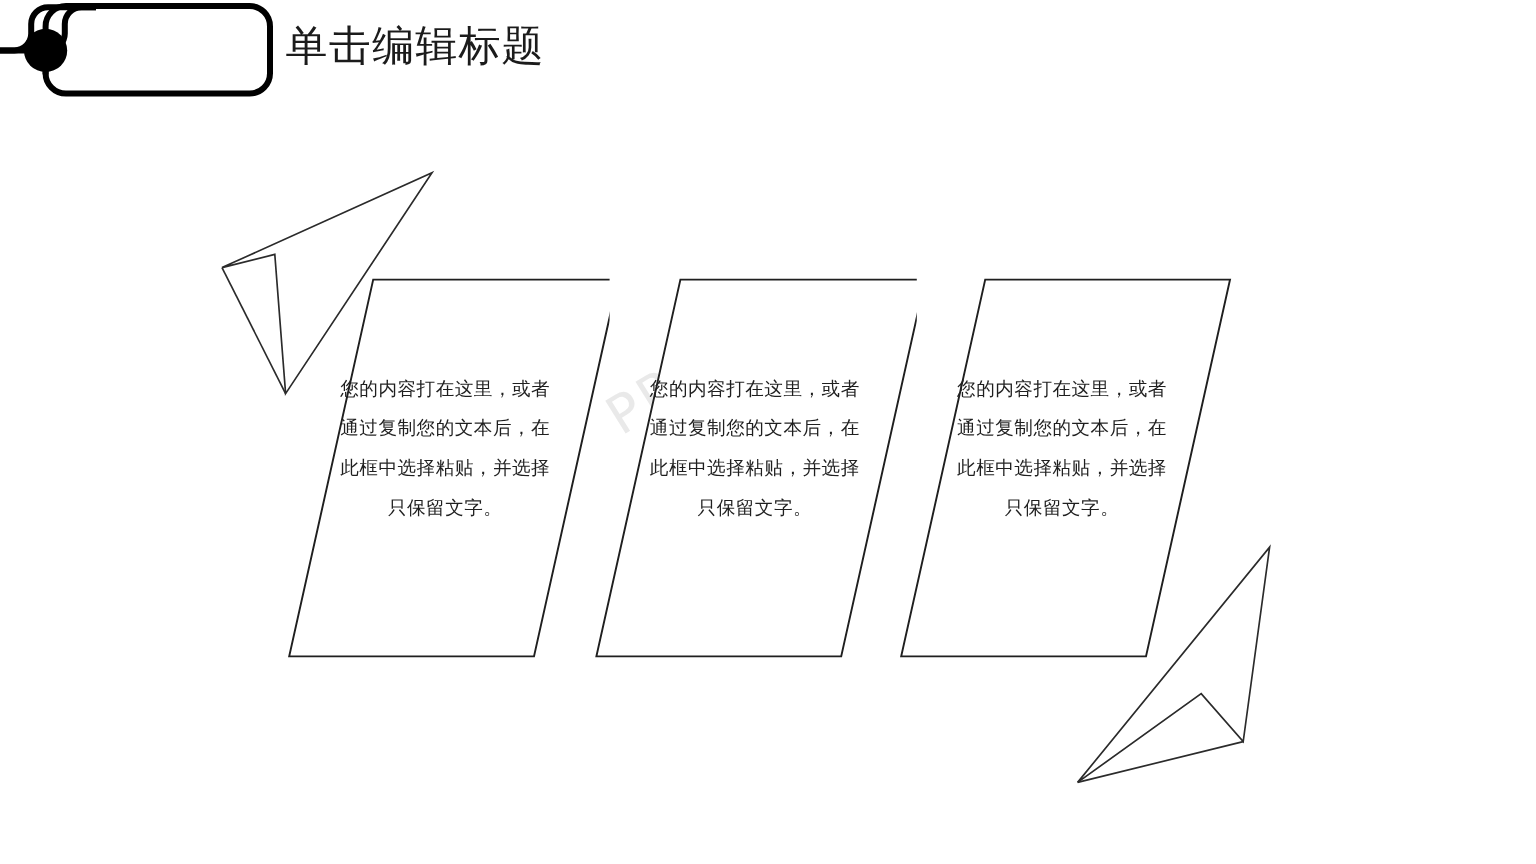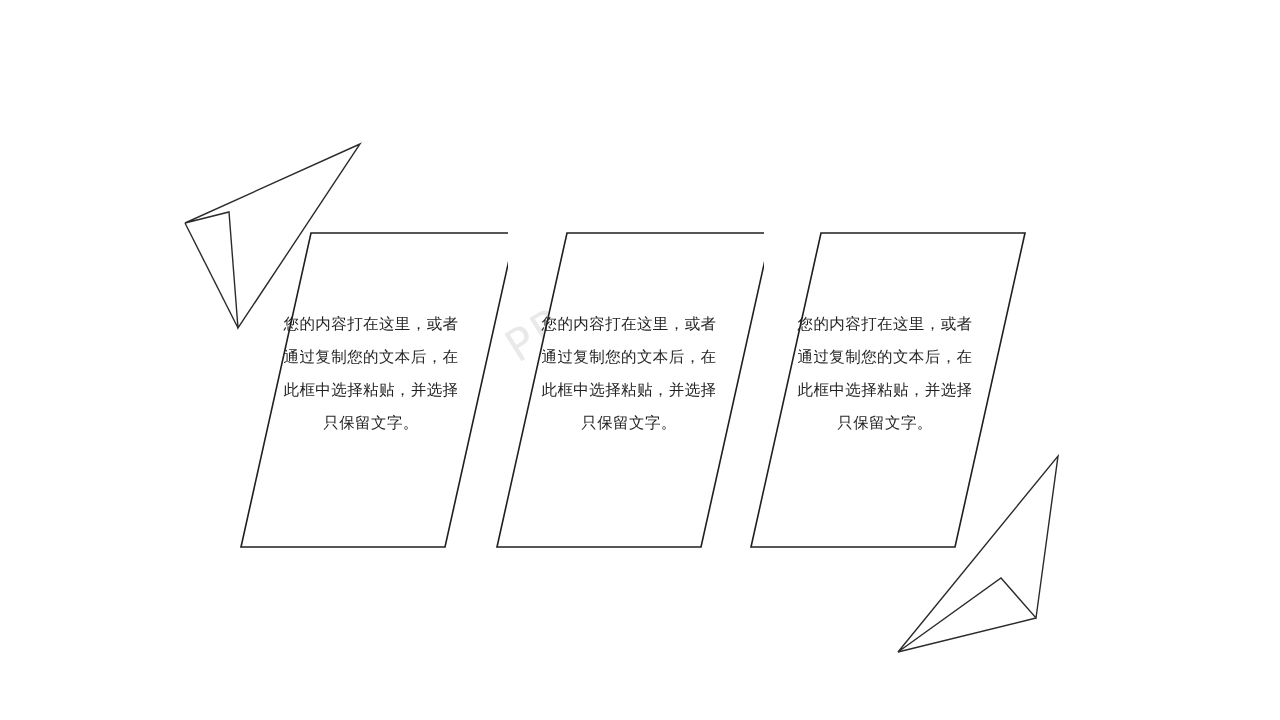--- a/index.html
+++ b/index.html
@@ -104,20 +104,36 @@
     white-space: nowrap;
     pointer-events: none;
     font-family: "DejaVu Sans", "Liberation Sans", sans-serif;
   }
 </style>
 </head>
 <body>
 
 <div class="slide">
 
+  <div class="header">
+
+    <svg class="logo-svg" width="240" height="95" viewBox="0 0 240 95">
+
+      <rect x="38" y="5" width="187" height="73" rx="17" ry="17" fill="none" stroke="#000000" stroke-width="5"></rect>
+
+      <path d="M -30 42 L -18 42 A 14 14 0 0 0 -4 28 L -4 20 A 14 14 0 0 1 10 6 L 50 6" fill="none" stroke="#000000" stroke-width="5" transform="translate(30,0)"></path>
+      <path d="M 0 42 L 40 42 A 14 14 0 0 0 54 28 L 54 20 A 14 14 0 0 1 68 6 L 80 6" fill="none" stroke="#000000" stroke-width="5"></path>
+
+      <line x1="38" y1="42" x2="38" y2="62" stroke="#000000" stroke-width="5"></line>
+
+      <circle cx="38" cy="42" r="18" fill="#000000"></circle>
+    </svg>
+
+    <div class="slide-title">单击编辑标题</div>
+  </div>
 
   <svg class="deco deco-tl" width="200" height="210" viewBox="0 0 200 210">
     <path d="M 5 95 L 180 16 L 58 200 L 49 84 Z" fill="none" stroke="#2b2b2b" stroke-width="1.4" stroke-linejoin="miter"></path>
     <path d="M 5 95 L 58 200" fill="none" stroke="#2b2b2b" stroke-width="1.4"></path>
   </svg>
 
   <svg class="deco deco-br" width="185" height="215" viewBox="0 0 185 215">
     <path d="M 10 204 L 170 8 L 148 170 L 113 130 Z" fill="none" stroke="#2b2b2b" stroke-width="1.4" stroke-linejoin="miter"></path>
     <path d="M 10 204 L 148 170" fill="none" stroke="#2b2b2b" stroke-width="1.4"></path>
   </svg>

